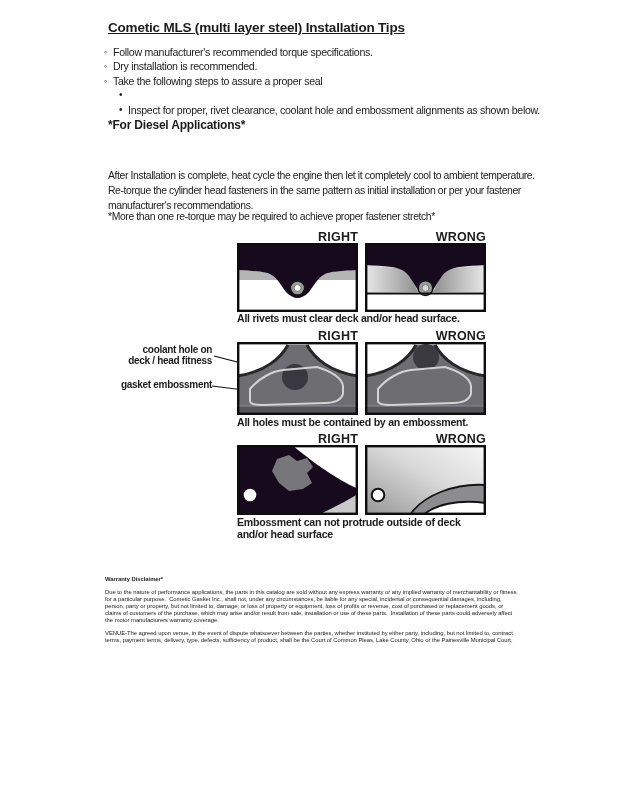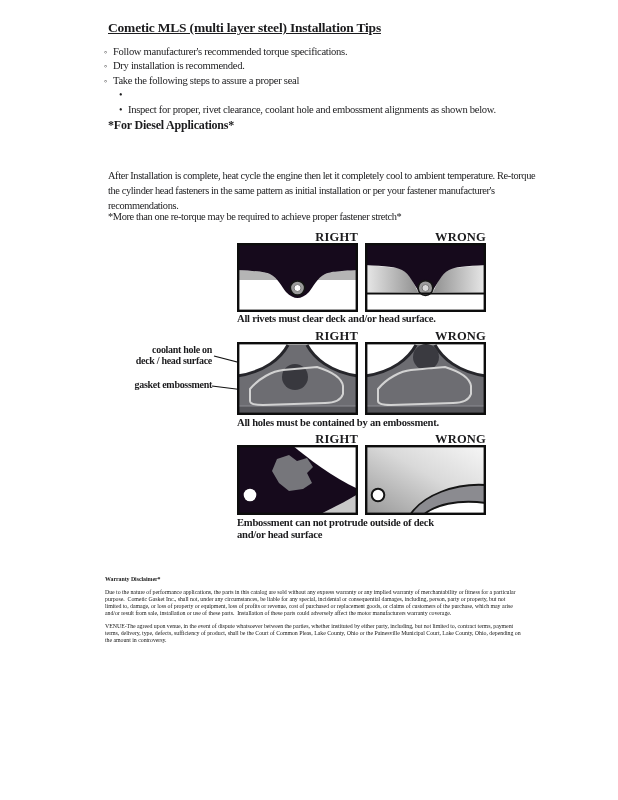--- a/index.html
+++ b/index.html
@@ -1,17 +1,17 @@
 <!DOCTYPE html>
 <html><head>
 <meta charset="utf-8">
 <style>
   html,body{margin:0;padding:0;background:#ffffff;}
   .page{position:relative;width:618px;height:644px;background:#ffffff;
-        font-family:Liberation Serif, serif;color:#1c1c1e;overflow:hidden;}
+        font-family:Liberation Sans, sans-serif;color:#1c1c1e;overflow:hidden;}
 
   .title{position:absolute;left:108px;top:20px;font-size:13.5px;font-weight:bold;
          text-decoration:underline;letter-spacing:-0.2px;white-space:nowrap;}
 
   .tips{position:absolute;left:104px;top:45px;font-size:10.6px;letter-spacing:-0.3px;}
   .tip-row{display:flex;line-height:14.4px;}
   .tip-row .mk{width:9px;flex:none;font-size:9px;line-height:14.4px;}
   .tip-row.sub{margin-left:15px;}
   .tip-row.sub .mk{font-size:10px;}
 
@@ -109,21 +109,21 @@
       <rect x="1.2" y="1.2" width="118.6" height="66.6" fill="none" stroke="#0d0d0d" stroke-width="2.4"></rect>
     </svg>
   </div>
   <div class="dg-caption" style="top:313px;">All rivets must clear deck and/or head surface.</div>
 
   <div class="dg-label" style="left:237px;top:329px;">RIGHT</div>
   <div class="dg-label" style="left:365px;top:329px;">WRONG</div>
 
   <div class="callout-text co1">
     <div>coolant hole on</div>
-    <div>deck / head surface</div>
+    <div>deck / head fitness</div>
   </div>
   <div class="callout-text co2">gasket embossment</div>
   <svg class="callout-svg" width="220" height="100" viewBox="0 0 220 100">
     <line x1="114" y1="26" x2="195" y2="47" stroke="#111" stroke-width="1.2"></line>
     <circle cx="195" cy="47" r="1.6" fill="#111"></circle>
     <line x1="112" y1="56" x2="160" y2="62" stroke="#111" stroke-width="1.2"></line>
   </svg>
 
   <div class="dg-box" style="left:237px;top:342px;">
     <svg width="121" height="73" viewBox="0 0 121 73">

